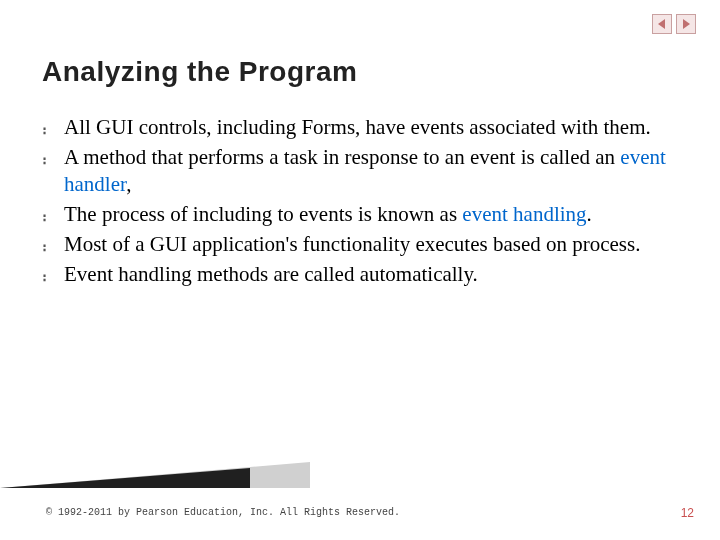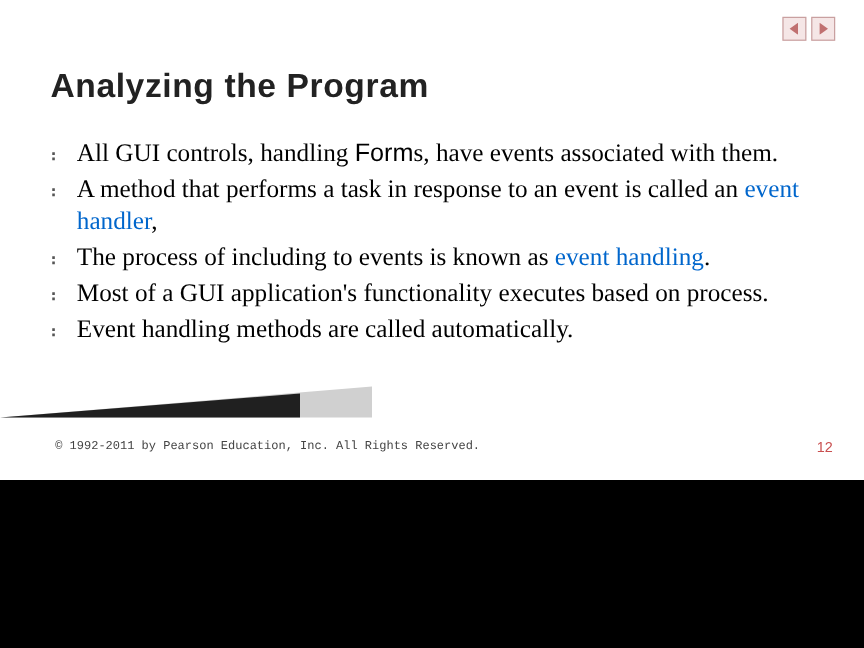--- a/index.html
+++ b/index.html
@@ -7,21 +7,21 @@
     padding: 0;
     width: 720px;
     height: 540px;
     background: #000;
     font-family: Georgia, 'Times New Roman', serif;
     overflow: hidden;
   }
   .slide {
     position: relative;
     width: 720px;
-    height: 400px;
+    height: 540px;
     background: #fff;
     box-sizing: border-box;
   }
   .nav {
     position: absolute;
     top: 14px;
     right: 24px;
     display: flex;
     gap: 4px;
   }
@@ -70,21 +70,21 @@
     color: #555;
     width: 22px;
     flex-shrink: 0;
     padding-top: 5px;
     font-weight: bold;
   }
   .bullet-text {
     flex: 1;
   }
   .mono {
-    font-family: Liberation Sans, sans-serif;
+    font-family: Liberation Serif, serif;
   }
   .highlight {
     color: #0066cc;
   }
   .triangle {
     position: absolute;
     left: 0;
     bottom: 52px;
     width: 0;
     height: 0;
@@ -140,21 +140,21 @@
         </svg>
     </div>
   </div>
 
   <div class="title">Analyzing the Program</div>
 
   <div class="content">
 
     <div class="bullet-row">
       <div class="bullet-mark">։</div>
-      <div class="bullet-text"><span>All GUI controls, handling </span><span class="mono">Form</span><span>s, have events associated with them.</span><span class="highlight"></span><span></span></div>
+      <div class="bullet-text"><span>All GUI controls, including </span><span class="mono">Form</span><span>s, have events associated with them.</span><span class="highlight"></span><span></span></div>
     </div>
 
     <div class="bullet-row">
       <div class="bullet-mark">։</div>
       <div class="bullet-text"><span>A method that performs a task in response to an event is called an </span><span class="mono"></span><span></span><span class="highlight">event handler</span><span>,</span></div>
     </div>
 
     <div class="bullet-row">
       <div class="bullet-mark">։</div>
       <div class="bullet-text"><span>The process of including to events is known as </span><span class="mono"></span><span></span><span class="highlight">event handling</span><span>.</span></div>

